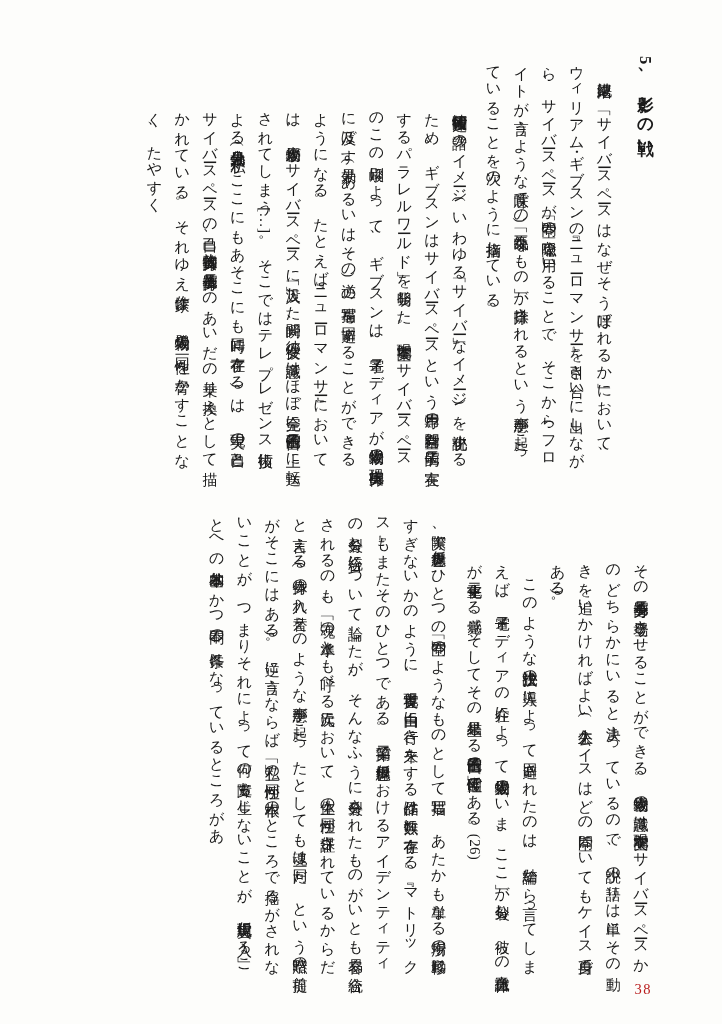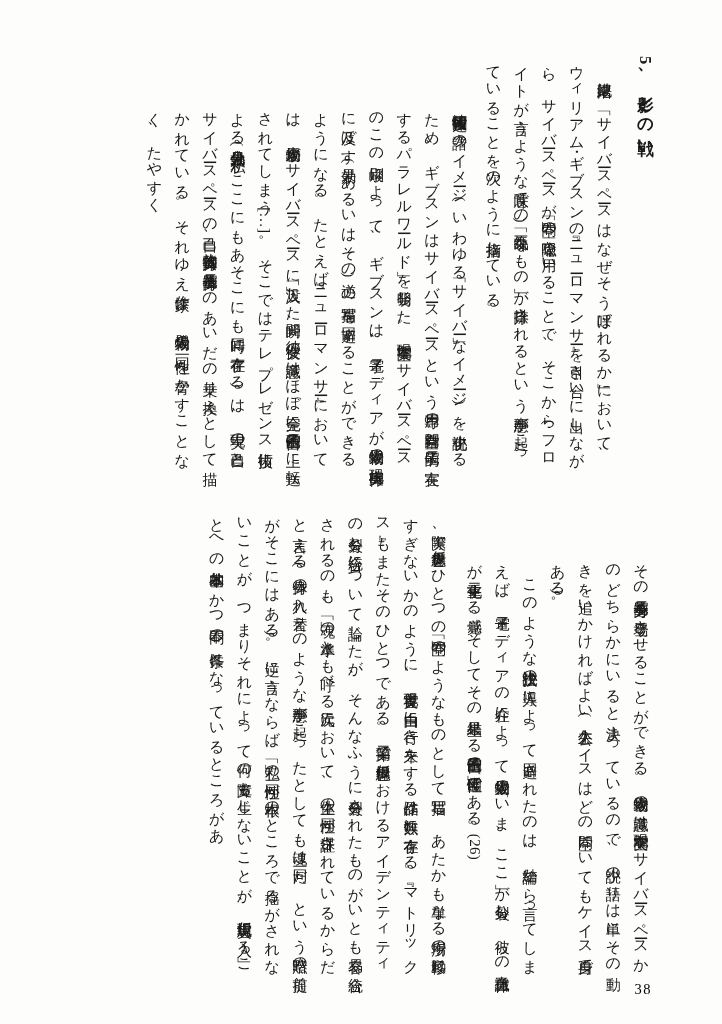--- a/index.html
+++ b/index.html
@@ -52,21 +52,21 @@
   }
   .blockquote p {
     text-align: justify;
   }
   .page-number {
     position: absolute;
     right: 70px;
     bottom: 26px;
     font-size: 14.5px;
     letter-spacing: 1.5px;
-    color: #000000;
+    color: #b91c1c;
   }
 </style>
 </head>
 <body>
 
 <div class="page">
 
   <section class="text-block block-top">
     <h2 class="section-heading">5、影との戦い</h2>
     <p class="para-indent">東浩紀は、「サイバースペースはなぜそう呼ばれるか」において、ウィリアム・ギブスンの『ニューロマンサー』を引き合いに出しながら、サイバースペースが「空間」の隠喩を用いることで、そこから(フロイトが言うような意味での)「不気味なもの」が排除されるという事態が起こっていることを次のように指摘している。</p>

